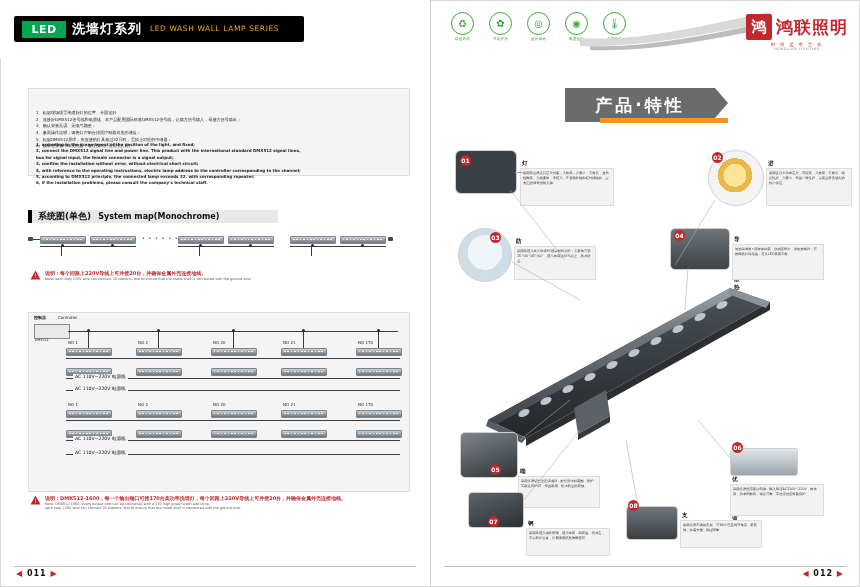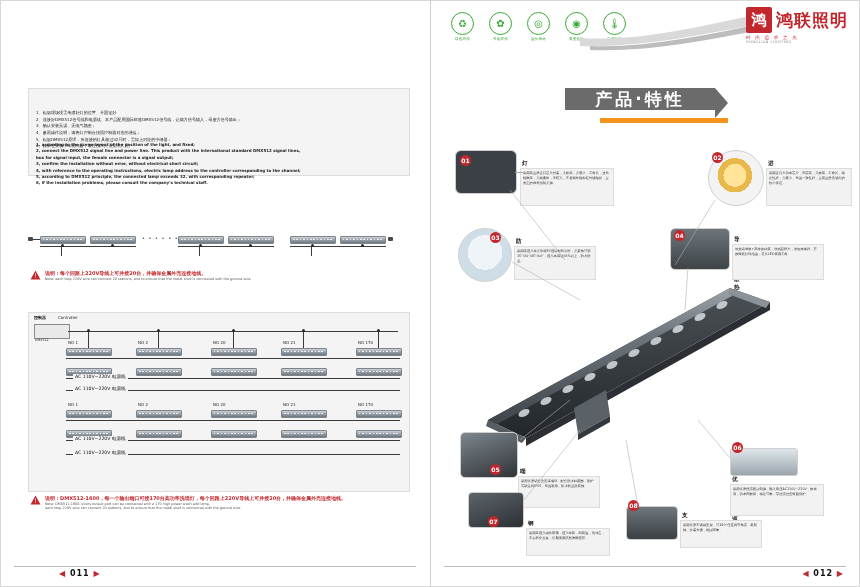--- a/index.html
+++ b/index.html
@@ -36,39 +36,39 @@
   .lamp:after{content:"";position:absolute;left:2px;top:1.6px;right:2px;height:1.6px;
     background:repeating-linear-gradient(90deg,#fff 0 1.5px,transparent 1.5px 3.4px);opacity:.85;}
   .wire{position:absolute;background:#3a3a3a;}
   .dot{position:absolute;width:3px;height:3px;border-radius:50%;background:#2b2b2b;}
   .plug{position:absolute;width:5px;height:4px;background:#4a4a4a;border-radius:1px;}
 
   .ctrl-box{position:absolute;border:1px solid #8a8a8a;background:#e9e9e9;}
   .small-lbl{position:absolute;font-size:4px;color:#222;}
   .acline{position:absolute;font-size:4.6px;color:#111;background:#f4f4f4;padding:0 2px;}
 
-  .pg-foot{position:absolute;bottom:9px;font-size:8px;color:#111;font-weight:bold;letter-spacing:1px;margin-left:43px;}
+  .pg-foot{position:absolute;bottom:9px;font-size:8px;color:#111;font-weight:bold;letter-spacing:1px;}
   .pg-left{left:16px;}
   .pg-right{right:16px;}
   .foot-rule{position:absolute;height:1px;background:#bdbdbd;}
 
   
   .hdr-icons{position:absolute;left:20px;top:12px;display:flex;gap:13px;}
   .hdr-ico{width:25px;text-align:center;}
   .hdr-ico .circ{width:21px;height:21px;border-radius:50%;border:1.4px solid #3aa935;margin:0 auto;display:flex;align-items:center;justify-content:center;color:#3aa935;font-size:10px;}
   .hdr-ico .cap{font-size:3.6px;color:#3aa935;margin-top:2px;letter-spacing:.2px;}
   .swoosh{position:absolute;left:150px;top:8px;width:190px;height:44px;}
-  .brand{position:absolute;right:12px;top:7px;text-align:left;}
+  .brand{position:absolute;right:12px;top:14px;text-align:center;}
   .brand-mark{display:inline-block;width:26px;height:26px;background:#c1272d;color:#fff;font-size:15px;font-weight:bold;
                display:inline-flex;align-items:center;justify-content:center;vertical-align:middle;border-radius:2px;}
   .brand-cn{display:inline-block;vertical-align:middle;margin-left:4px;color:#c1272d;font-size:17px;font-weight:bold;letter-spacing:1px;}
   .brand-sub{font-size:4.6px;color:#c1272d;letter-spacing:1.6px;margin-top:2px;}
   .brand-en{font-size:3.4px;color:#888;letter-spacing:.6px;}
 
-  .feature-banner{position:absolute;left:135px;top:88px;width:150px;height:22px;background:#6b6b6b;
+  .feature-banner{position:absolute;left:135px;top:88px;width:150px;height:34px;background:#6b6b6b;
      display:flex;align-items:center;justify-content:center;}
   .feature-banner .txt{color:#fff;font-size:17px;font-weight:bold;letter-spacing:3px;}
   .banner-tail{position:absolute;left:285px;top:88px;width:0;height:0;border-top:15px solid transparent;border-bottom:15px solid transparent;border-left:13px solid #6b6b6b;}
   .banner-orange{position:absolute;left:170px;top:118px;width:128px;height:5px;background:#f7941d;}
 
   .callout{position:absolute;}
   .co-circle{position:absolute;border-radius:50%;border:1px solid #cfcfcf;background:#fafafa;overflow:hidden;}
   .co-num{position:absolute;width:11px;height:11px;border-radius:50%;background:#c1272d;color:#fff;font-size:6px;font-weight:bold;
           display:flex;align-items:center;justify-content:center;}
   .co-title{position:absolute;font-size:5.6px;font-weight:bold;color:#111;}
@@ -79,20 +79,26 @@
   .lampbody{position:absolute;}
 </style>
 </head>
 <body>
 
 <div class="page">
   <div class="spread-line"></div>
 
   <div class="left">
 
+    <div class="header-left">
+      <div class="hdr-band"></div>
+      <div class="hdr-led">LED</div>
+      <div class="hdr-cn">洗墙灯系列</div>
+      <div class="hdr-en">LED WASH WALL LAMP SERIES</div>
+    </div>
 
     <div class="panel" style="left:28px;top:88px;width:380px;height:86px;"></div>
 
     <div style="position:absolute;left:36px;top:110px;width:365px;">
       <div class="body-txt">1、根据现场现需考虑好灯的位置、并固定好</div>
       <div class="body-txt">2、连接好DMX512信号线和电源线、本产品配用国际标准DMX512信号线，让输方信号输入，母接方信号输出；</div>
       <div class="body-txt">3、确认安装无误、无电气隐患；</div>
       <div class="body-txt">4、参照操作说明，请将灯控制台按照控制器对应的通道；</div>
       <div class="body-txt">5、根据DMX512原理，所连接的灯具超过32只时，需加上对应的中继器；</div>
       <div class="body-txt">6、如果在安装中出现问题，请在技术人员技术人员。</div>
@@ -101,20 +107,24 @@
     <div style="position:absolute;left:36px;top:142px;width:370px;">
       <div class="body-txt-en">1, according to the scene layout of the position of the light, and fixed;</div>
       <div class="body-txt-en">2, connect the DMX512 signal line and power line. This product with the international standard DMX512 signal lines,</div>
       <div class="body-txt-en">    bus for signal input, the female connector is a signal output;</div>
       <div class="body-txt-en">3, confirm the installation without error, without electrical short circuit;</div>
       <div class="body-txt-en">4, with reference to the operating instructions, electric lamp address to the controller corresponding to the channel;</div>
       <div class="body-txt-en">5, according to DMX512 principle, the connected lamp exceeds 32, with corresponding repeater;</div>
       <div class="body-txt-en">6, if the installation problems, please consult the company's technical staff.</div>
     </div>
 
+    <div class="panel-title" style="left:28px;top:210px;width:240px;height:13px;padding-left:6px;display:flex;align-items:center;gap:7px;">
+      <span class="ptitle-cn">系统图(单色)</span>
+      <span class="ptitle-en">System map(Monochrome)</span>
+    </div>
 
     <div style="position:absolute;left:28px;top:228px;width:380px;height:40px;">
 
       <div class="lamp" style="left:12px;top:8px;width:44px;"></div>
       <div class="lamp" style="left:62px;top:8px;width:44px;"></div>
       <div class="wire" style="left:12px;top:18px;width:96px;height:0.7px;"></div>
       <div class="wire" style="left:4px;top:11px;width:8px;height:0.7px;"></div>
       <div class="plug" style="left:0px;top:9px;"></div>
       <div class="dot" style="left:33px;top:16px;"></div>
       <div class="dot" style="left:83px;top:16px;"></div>

